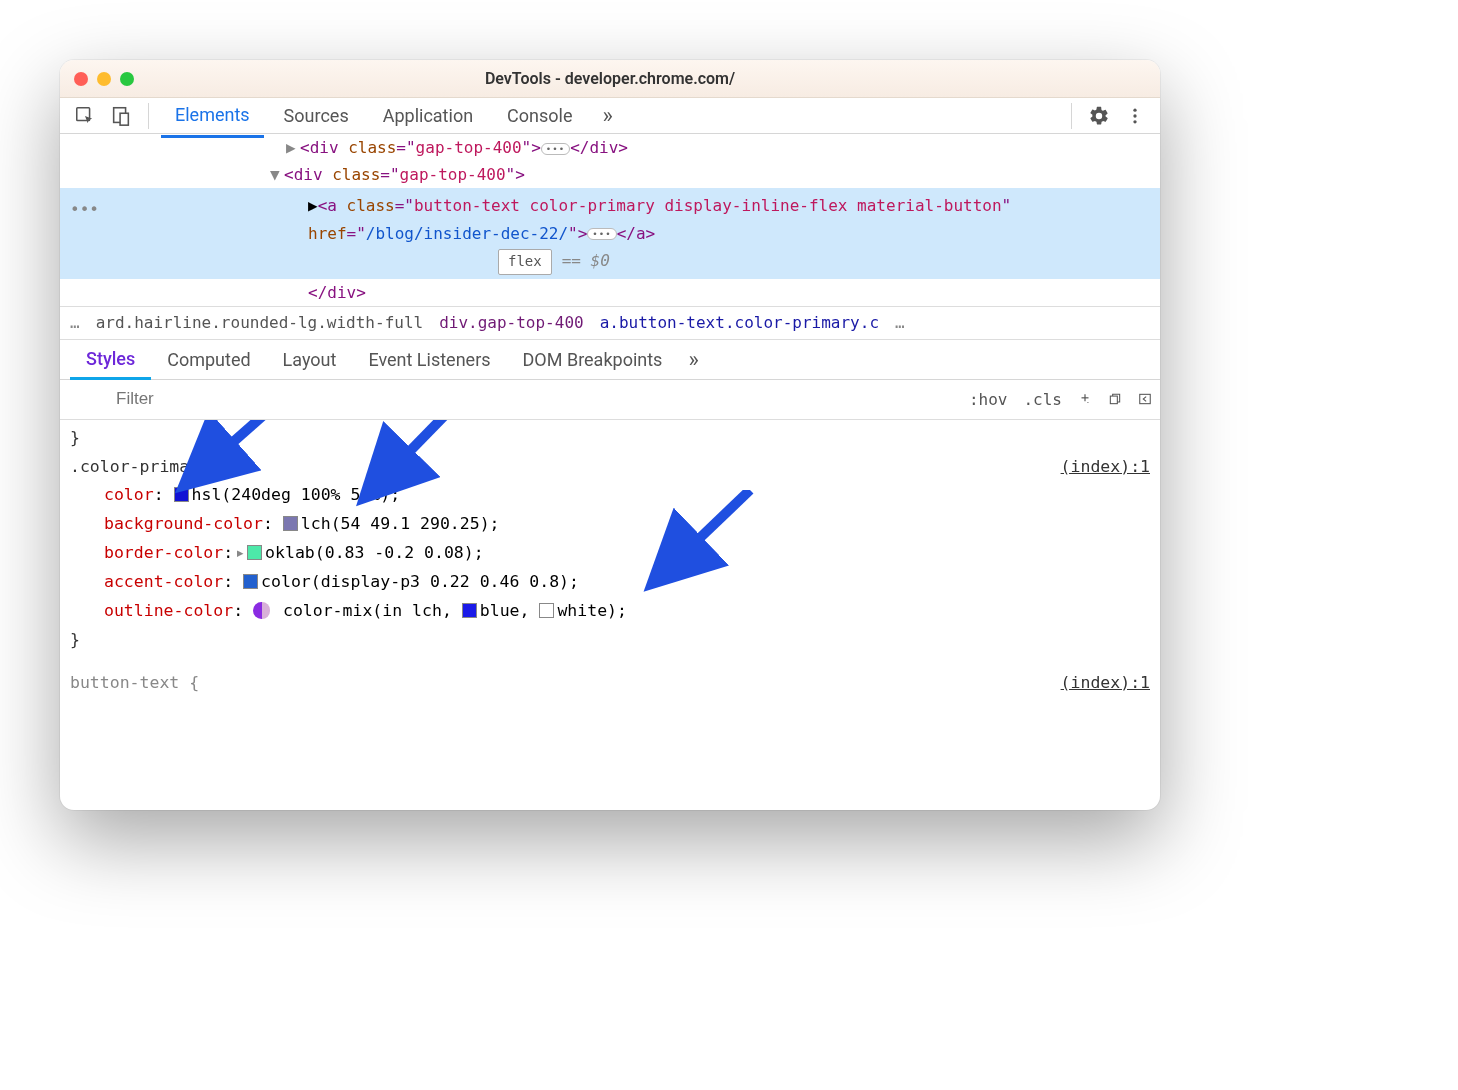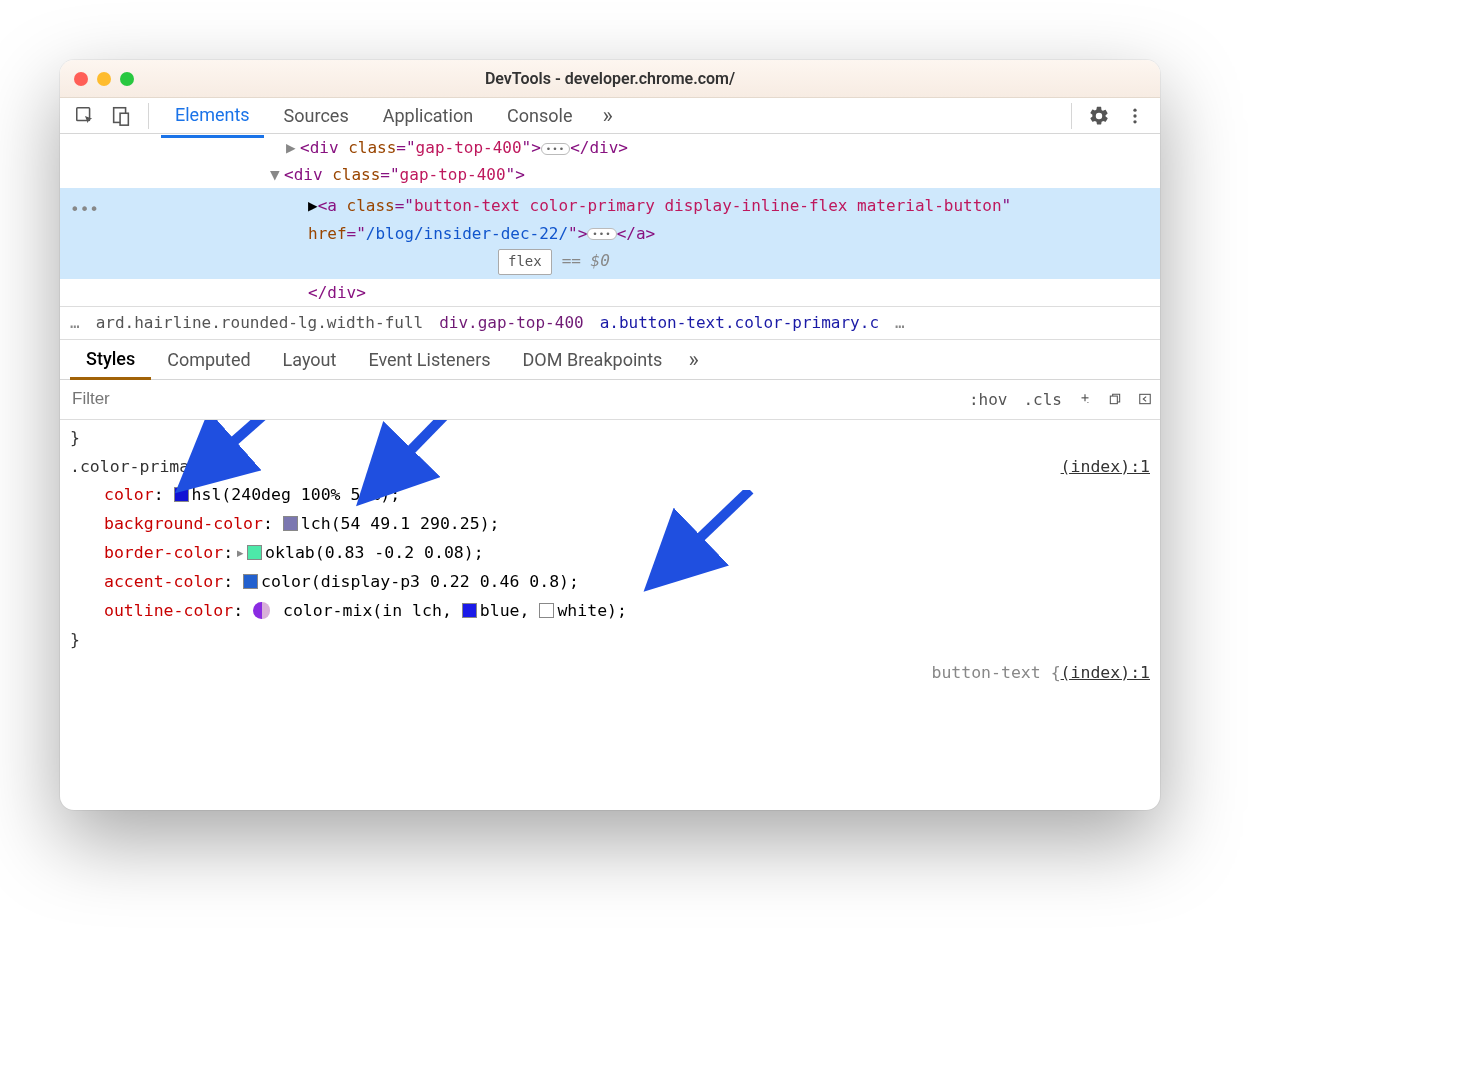--- a/index.html
+++ b/index.html
@@ -121,26 +121,27 @@
 .crumb.blue { color: #1a1aa6; }
 .crumb.dots { color: #888; }
 .styles-tabs {
   height: 40px;
   display: flex;
   align-items: center;
   padding: 0 10px;
   border-bottom: 1px solid #d6d6d6;
 }
 .stab { padding: 0 16px; height: 40px; display: flex; align-items: center; font-size: 18px; color: #555; cursor: pointer; }
-.stab.active { color: #000000; border-bottom: 3px solid #a16207; margin-bottom: -1px; font-weight: 500; }
+.stab.active { color: #6d28d9; border-bottom: 3px solid #0ea5e9; margin-bottom: -1px; font-weight: 500; }
 .filter-bar {
   height: 40px;
   display: flex;
   align-items: flex-start;
   border-bottom: 1px solid #ddd;
+  padding-left: 44px;
 }
 .filter-input {
   flex: 1;
   border: none;
   outline: none;
   font-size: 17px;
   color: #999;
   padding: 0 12px;
   height: 100%;
 }
@@ -309,21 +310,21 @@
       <span class="prop">border-color</span><span>:</span><span class="tri-expand">▸</span><span class="swatch" id="sw3" style="background: rgb(77, 232, 169);"></span><span>oklab(0.83 -0.2 0.08);</span>
     </div>
     <div class="prop-line">
       <span class="prop">accent-color</span><span>: </span><span class="swatch" id="sw4" style="background: rgb(34, 96, 206);"></span><span>color(display-p3 0.22 0.46 0.8);</span>
     </div>
     <div class="prop-line">
       <span class="prop">outline-color</span><span>: </span><span class="swatch circle"></span> <span>color-mix(in lch, </span><span class="swatch" id="sw5a" style="background: rgb(26, 26, 232);"></span><span>blue</span>, <span class="swatch" id="sw5b" style="background: rgb(255, 255, 255);"></span><span>white</span><span>);</span>
     </div>
     <div class="brace">}</div>
 
-    <div style="margin-top:4px; color:#888; display:flex; justify-content:flex-end;">
+    <div style="margin-top:14px; color:#888; display:flex; justify-content:space-between;">
       <span>button-text {</span>
       <span class="source-link">(index):1</span>
     </div>
 
     <svg style="position:absolute; left:115px; top:-15px; pointer-events:none;" width="110" height="95">
       <defs>
           <marker id="ah1" markerWidth="8" markerHeight="8" refX="6" refY="4" orient="auto">
             <path d="M0,0 L8,4 L0,8 Z" fill="#1f4fe0"></path>
           </marker>
         </defs>

